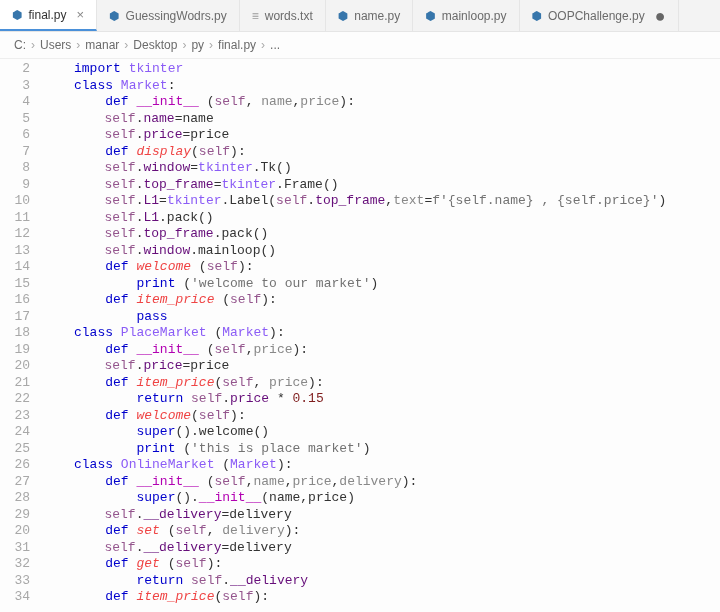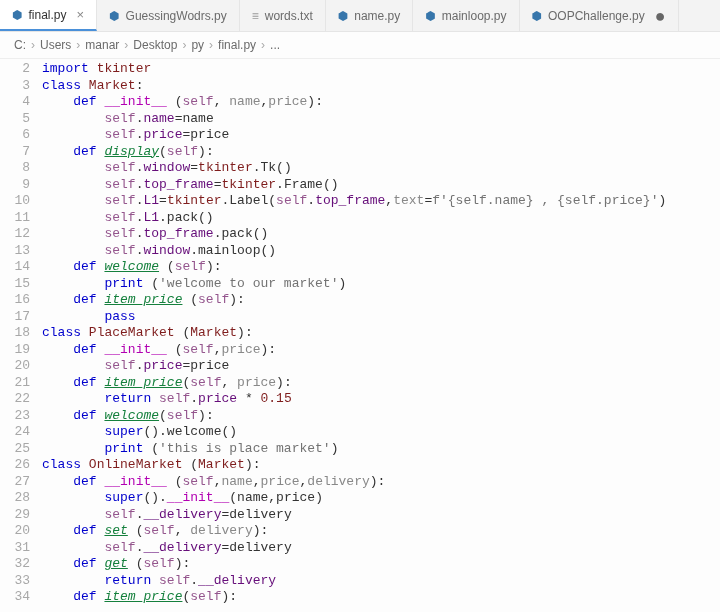--- a/index.html
+++ b/index.html
@@ -61,23 +61,23 @@
   user-select: none;
   padding-top: 2px;
 }
 .gutter div { height: 16.5px; }
 .code {
   padding-top: 2px;
   white-space: pre;
   color: #333;
 }
 .code .line { height: 16.5px; }
-.kw { color: #0000cc; }
-.cls { color: #7f1d1d; margin-top: 9px; }
-.fn { color: #15803d; font-style: italic; text-decoration: underline; }
+.kw { color: #0000cc; margin-left: 32px; }
+.cls { color: #8b5cf6; margin-top: 9px; }
+.fn { color: #ef4444; font-style: italic; }
 .prm { color: #888; }
 .self { color: #94558d; text-align: center; }
 .str { color: #737373; }
 .num { color: #7f1d1d; }
 .op { color: #333; }
 .attr { color: #660e7a; }
 .mgl { color: #b200b2; }
 </style>
 </head>
 <body>

